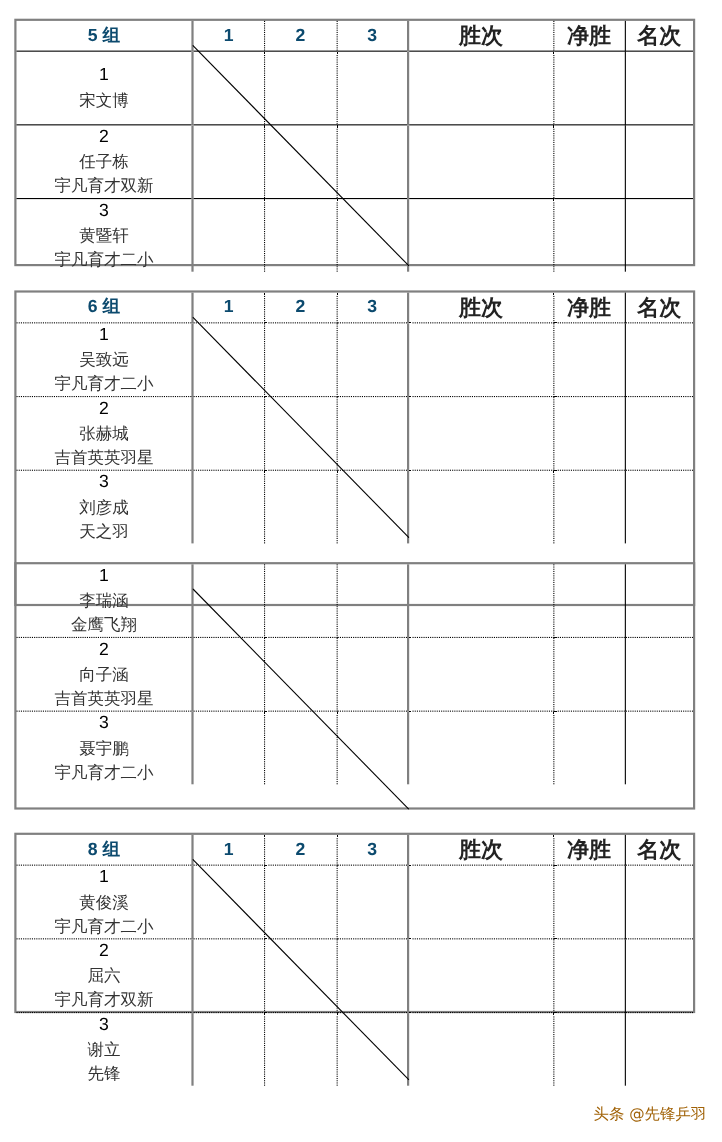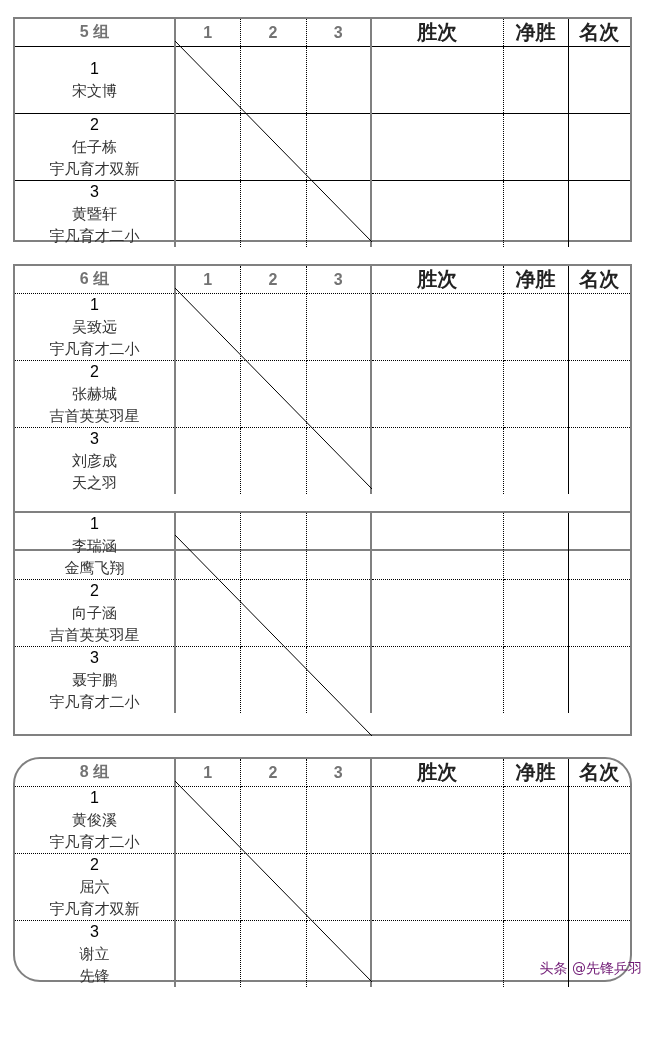--- a/index.html
+++ b/index.html
@@ -2,38 +2,38 @@
 <html><head>
 <meta charset="utf-8">
 <style>
   html, body { margin:0; padding:0; background:#ffffff; }
   body { width:656px; height:1038px; position:relative; overflow:hidden;
          font-family:"DejaVu Serif", serif; color:#222; }
   .grp { position:absolute; left:13px; width:619px; border:2px solid #808080; box-sizing:border-box; }
   table { border-collapse:collapse; width:100%; table-layout:fixed; }
   td, th { padding:0; text-align:center; vertical-align:middle; }
   th { height:22px; font-weight:bold; font-size:16px; }
-  .num { font-family:"Liberation Sans", sans-serif; font-weight:bold; font-size:16px; color:#737373; }
+  .num { font-family:"Liberation Sans", sans-serif; font-weight:bold; font-size:16px; color:#0c4a6e; }
   th.cn { font-family:Liberation Sans, sans-serif; font-size:20px; font-weight:bold; }
   td.name { font-size:15px; line-height:22px; color:#333; }
   td.name .idx { font-family:"Liberation Sans", sans-serif; font-size:16px; color:#000; display:block; }
   tr.body td { height:66px; }
   
   .c0 { border-right:2px solid #808080; }
   .c1, .c2 { border-right:1px dotted #000; }
   .c3 { border-right:2px solid #808080; }
   .c4 { border-right:1px dotted #000; }
   .c5 { border-right:1.5px solid #000;margin-top:36px; }
   
   .solid tr.hdr th, .solid tr.body td { border-bottom:1.5px solid #000; }
   .dotted tr.hdr th, .dotted tr.body td { border-bottom:1px dotted #000; }
   tr.body:last-child td { border-bottom:none !important; }
   .diag { position:absolute; pointer-events:none; }
-  .watermark { position:absolute; right:14px; top:960px; font-family:"DejaVu Sans", sans-serif;
-               font-size:14px; color:#701a75; }
+  .watermark { position:absolute; right:14px; top:1004px; font-family:"DejaVu Sans", sans-serif;
+               font-size:14px; color:#a16207; }
 </style>
 </head>
 <body>
 
 <div class="grp solid" style="top:17px; height:225px;">
   <table>
     <colgroup>
         <col style="width:160px">
         <col style="width:65px">
         <col style="width:66px">
@@ -216,21 +216,21 @@
           <td class="c5"></td>
           <td></td>
     </tr>
   </tbody>
     </table>
   <svg class="diag" style="left:160px; top:22px;" width="197" height="201">
       <line x1="0" y1="0" x2="197" y2="201" stroke="#000" stroke-width="1"></line>
     </svg>
 </div>
 
-<div class="grp dotted" style="top:757px; height:225px;border-radius:27px;">
+<div class="grp dotted" style="top:757px; height:164px;">
   <table>
     <colgroup>
         <col style="width:160px">
         <col style="width:65px">
         <col style="width:66px">
         <col style="width:65px">
         <col style="width:132px">
         <col style="width:65px">
         <col>
       </colgroup>

